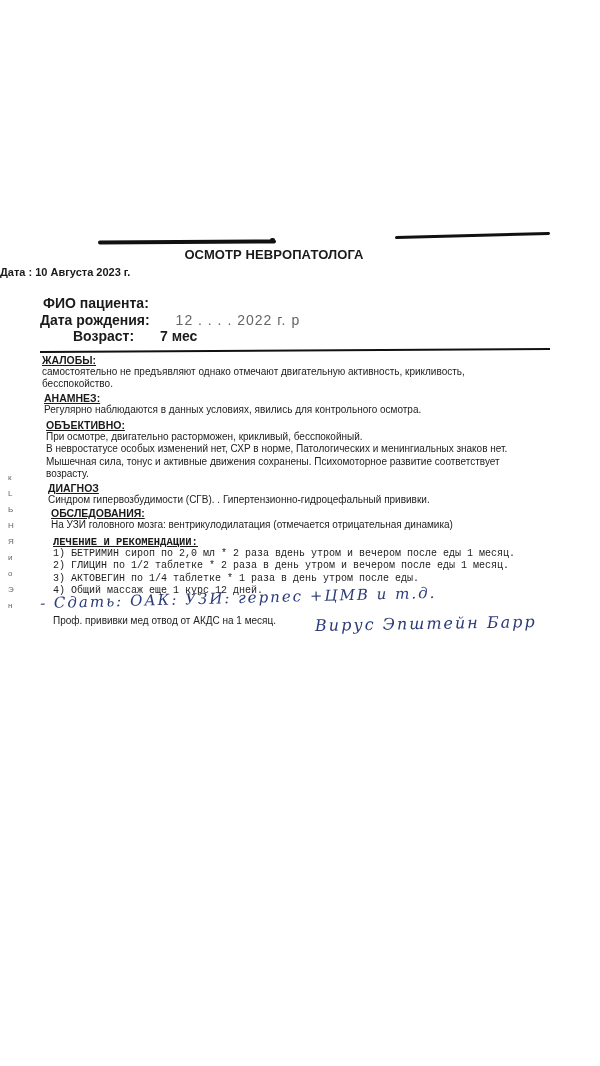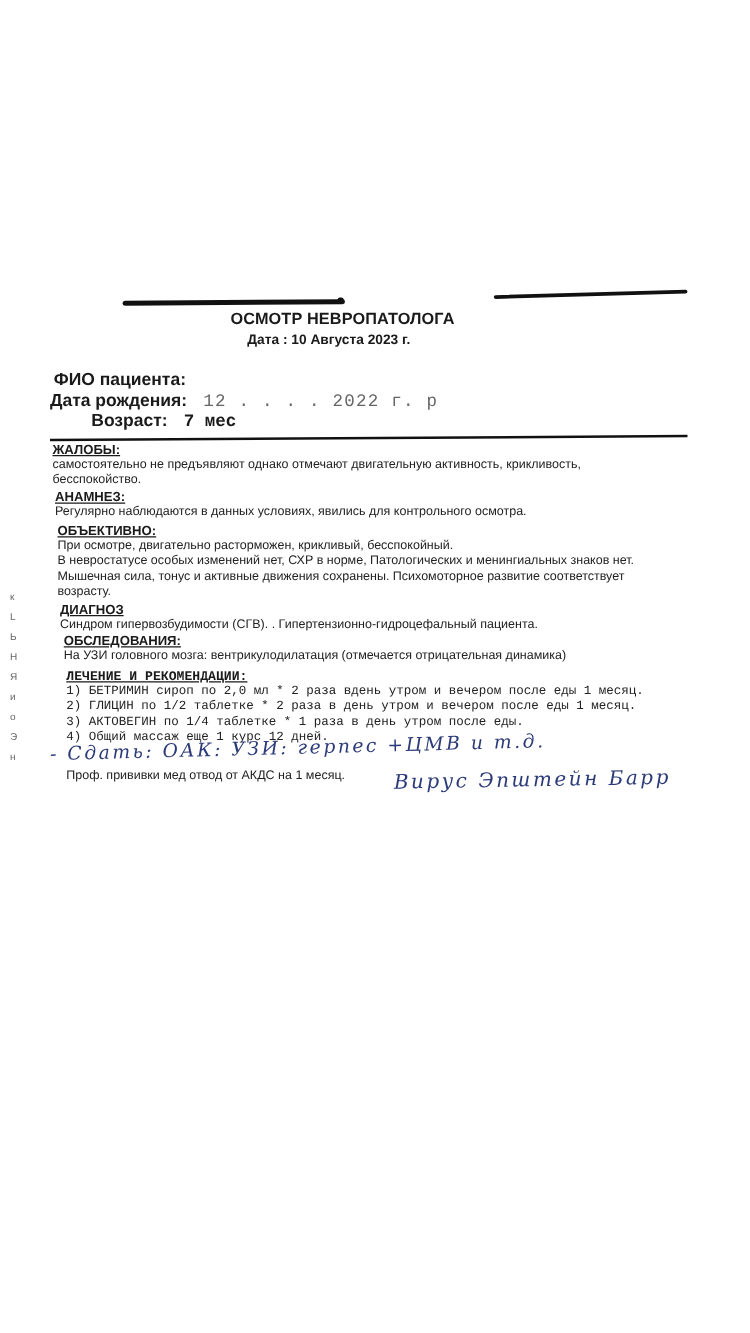--- a/index.html
+++ b/index.html
@@ -5,23 +5,23 @@
   html, body { margin: 0; padding: 0; }
   body {
     width: 600px; height: 1066px; background: #ffffff; position: relative; overflow: hidden;
     font-family: "Liberation Sans", sans-serif; color: #1a1a1a;
   }
   .page { position: absolute; left: 0; top: 0; width: 600px; height: 1066px; }
   .scan-edge { position: absolute; left: 8px; top: 470px; width: 6px; height: 240px; }
   .scan-edge span { display: block; font-size: 8px; color: #666; line-height: 16px; }
   .top-stroke { position: absolute; height: 4px; background: #111; border-radius: 3px; }
   .title { position: absolute; top: 247px; left: 0; width: 548px; text-align: center; font-weight: bold; font-size: 13px; letter-spacing: 0.1px; }
-  .date { position: absolute; top: 266px; left: 0; width: 526px; text-align: center; font-weight: bold; font-size: 11px; }
+  .date { position: absolute; top: 266px; left: 0; width: 526px; text-align: left; font-weight: bold; font-size: 11px; }
   .field { position: absolute; font-size: 14px; font-weight: bold; }
-  .field .val { margin-left: 9px; font-family: Liberation Mono, monospace; }
+  .field .val { margin-left: 22px; }
   .redact { display: inline-block; color: #666; font-weight: normal; letter-spacing: 1px; }
   .divider { position: absolute; left: 40px; top: 351px; width: 510px; height: 2px; background: #111; transform: rotate(-0.35deg); transform-origin: left; }
   .section { position: absolute; font-size: 10px; line-height: 12.2px; }
   .sec-head { font-weight: bold; text-decoration: underline; font-size: 10.5px; }
   .body-text { color: #222; }
   .hand { position: absolute; font-family: "DejaVu Serif", serif; font-style: italic; color: #2b3a78; font-size: 15px; letter-spacing: 2px; }
 </style>
 </head>
 <body>
 
@@ -72,21 +72,21 @@
   </div>
 
   <div class="section" style="left:46px; top:419px; width:500px;">
     <div class="sec-head">ОБЪЕКТИВНО:</div>
     <div class="body-text">При осмотре, двигательно расторможен, крикливый, бесспокойный.</div>
     <div class="body-text" style="width:470px;">В невростатусе особых изменений нет, СХР в норме, Патологических и менингиальных знаков нет. Мышечная сила, тонус и активные движения сохранены. Психомоторное развитие соответствует возрасту.</div>
   </div>
 
   <div class="section" style="left:48px; top:482px; width:520px;">
     <div class="sec-head">ДИАГНОЗ</div>
-    <div class="body-text">Синдром гипервозбудимости (СГВ). . Гипертензионно-гидроцефальный пациента.</div>
+    <div class="body-text">Синдром гипервозбудимости (СГВ). . Гипертензионно-гидроцефальный прививки.</div>
   </div>
 
   <div class="section" style="left:51px; top:507px; width:520px;">
     <div class="sec-head">ОБСЛЕДОВАНИЯ:</div>
     <div class="body-text">На УЗИ головного мозга: вентрикулодилатация (отмечается отрицательная динамика)</div>
   </div>
 
   <div class="section" style="left:53px; top:536px; width:520px;font-family:Liberation Mono, monospace;">
     <div class="sec-head">ЛЕЧЕНИЕ И РЕКОМЕНДАЦИИ:</div>
     <div class="body-text">1) БЕТРИМИН сироп по 2,0 мл * 2 раза вдень утром и вечером после еды 1 месяц.</div>

